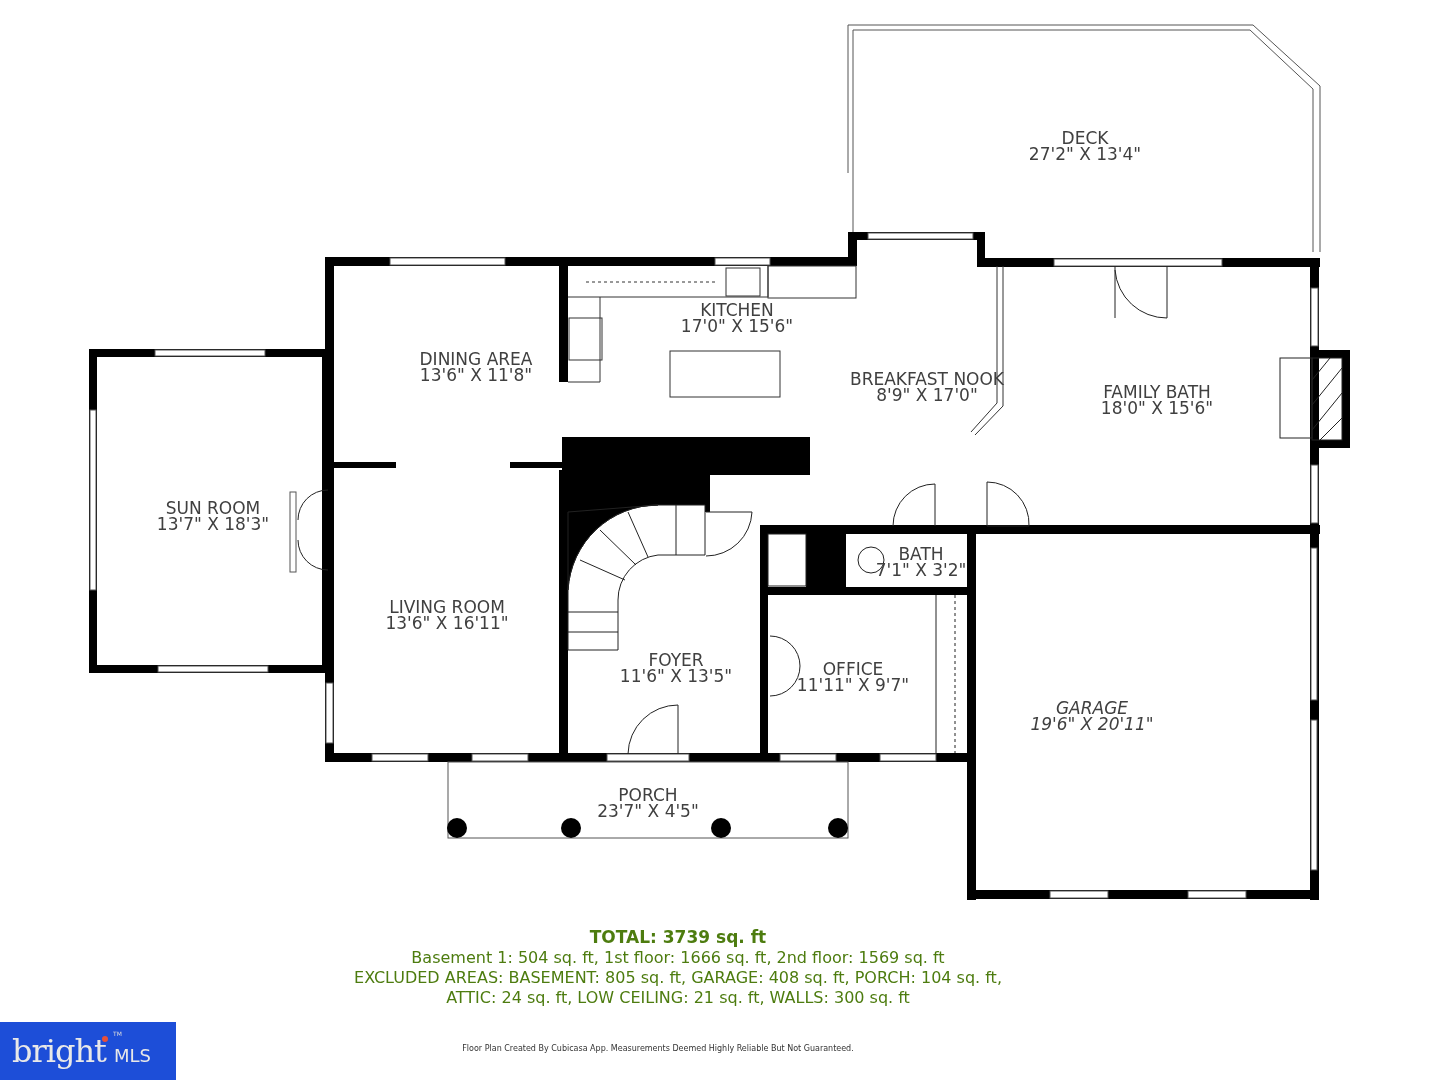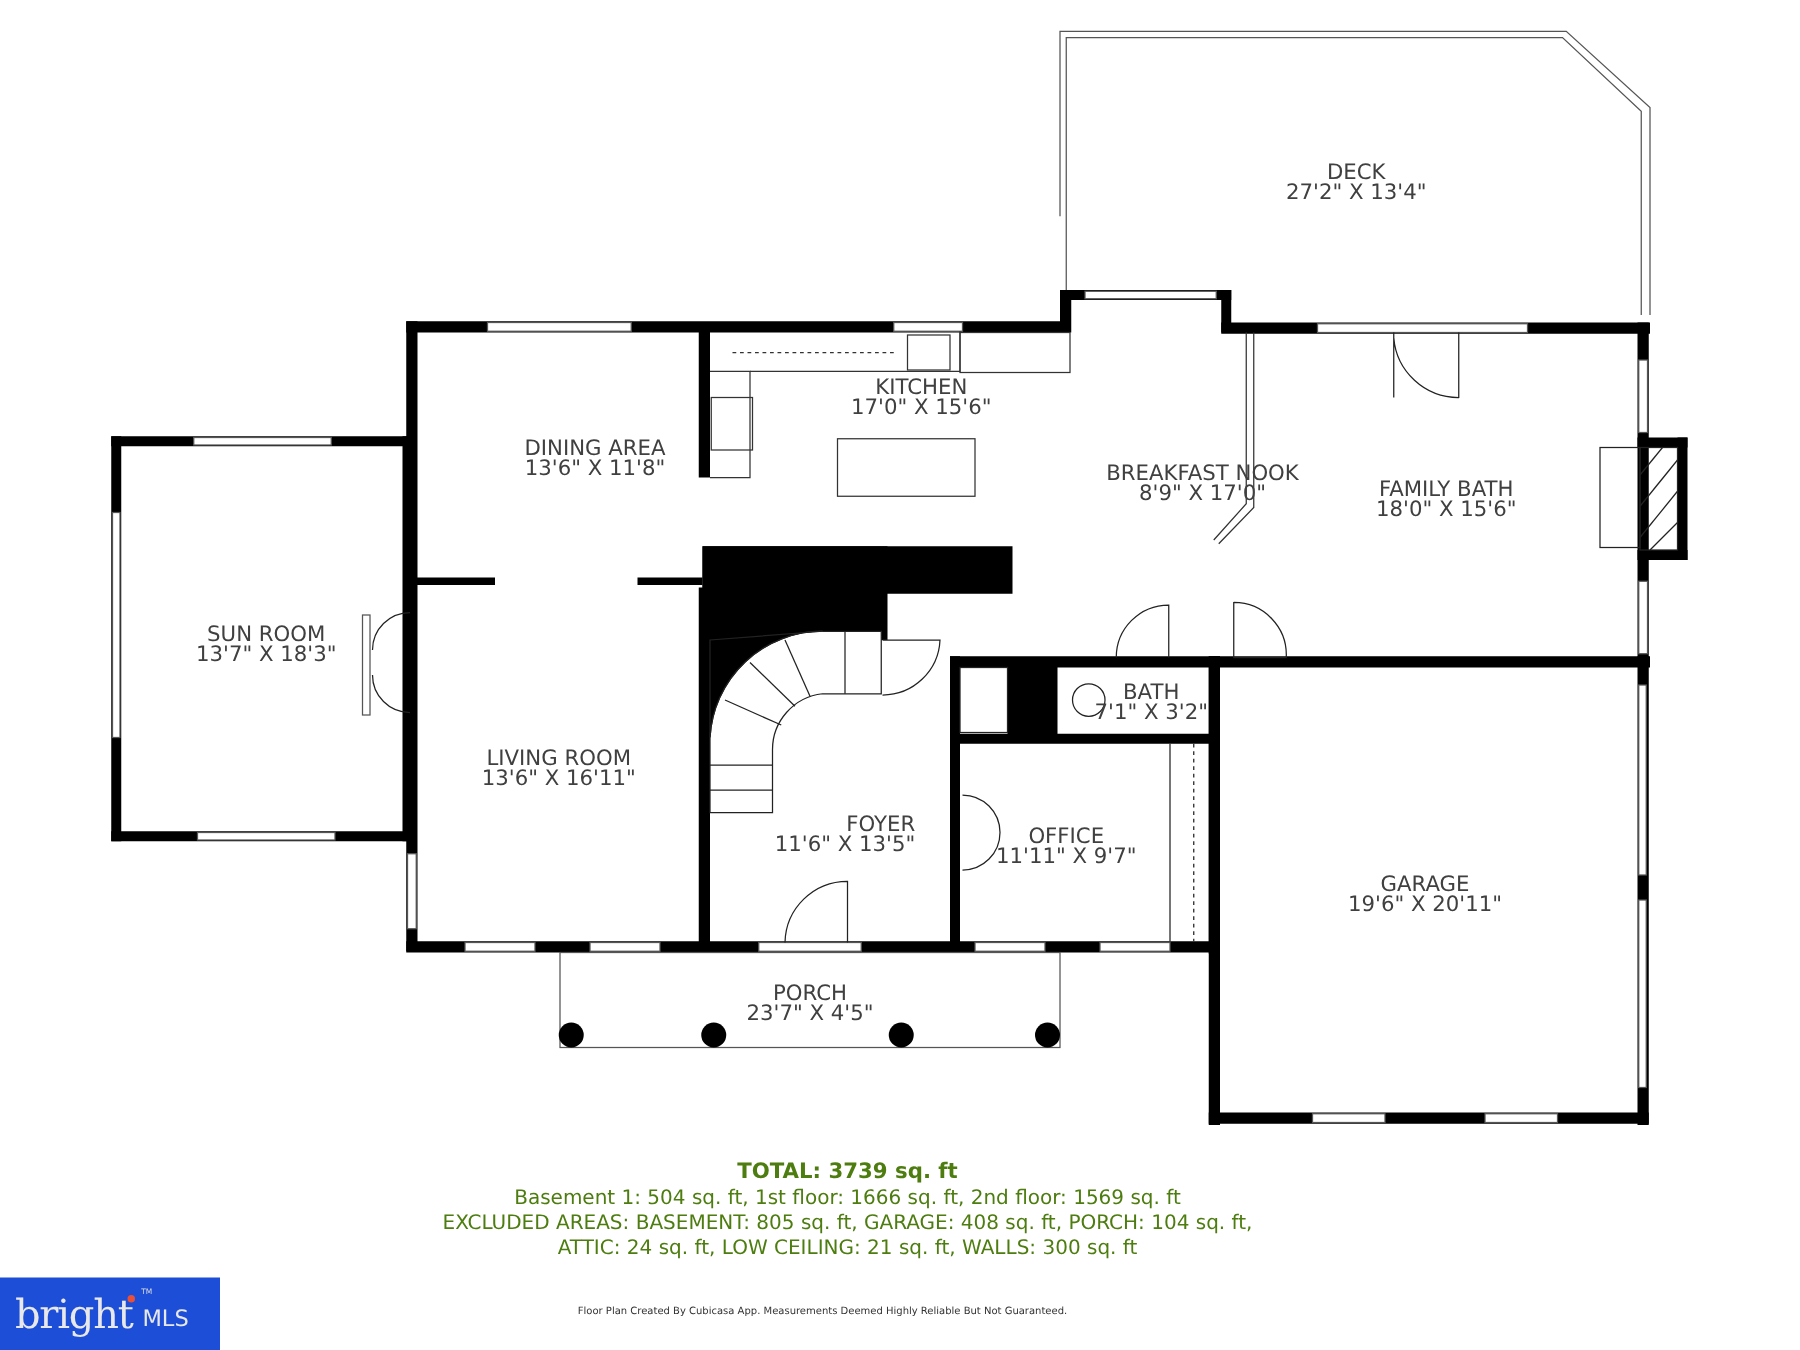--- a/index.html
+++ b/index.html
@@ -167,49 +167,49 @@
   <span>27'2" X 13'4"</span>
 </div>
 <div class="room-label" style="left:737px; top:302px;">
   <span>KITCHEN</span>
   <span>17'0" X 15'6"</span>
 </div>
 <div class="room-label" style="left:448px; top:351px;margin-left:28px;">
   <span>DINING AREA</span>
   <span>13'6" X 11'8"</span>
 </div>
-<div class="room-label" style="left:927px; top:371px;margin-left:35px;">
+<div class="room-label" style="left:927px; top:371px;">
   <span>BREAKFAST NOOK</span>
   <span>8'9" X 17'0"</span>
 </div>
 <div class="room-label" style="left:1157px; top:384px;">
   <span>FAMILY BATH</span>
   <span>18'0" X 15'6"</span>
 </div>
 <div class="room-label" style="left:213px; top:500px;">
   <span>SUN ROOM</span>
   <span>13'7" X 18'3"</span>
 </div>
 <div class="room-label" style="left:447px; top:599px;">
   <span>LIVING ROOM</span>
   <span>13'6" X 16'11"</span>
 </div>
 <div class="room-label" style="left:921px; top:546px;">
   <span>BATH</span>
   <span>7'1" X 3'2"</span>
 </div>
-<div class="room-label" style="left:676px; top:652px;text-align:right;">
+<div class="room-label" style="left:676px; top:652px;">
   <span>FOYER</span>
   <span>11'6" X 13'5"</span>
 </div>
 <div class="room-label" style="left:853px; top:661px;">
   <span>OFFICE</span>
   <span>11'11" X 9'7"</span>
 </div>
-<div class="room-label" style="left:1140px; top:700px;">
+<div class="room-label" style="left:1092px; top:700px;font-style:italic;">
   <span>GARAGE</span>
   <span>19'6" X 20'11"</span>
 </div>
 <div class="room-label" style="left:648px; top:787px;">
   <span>PORCH</span>
   <span>23'7" X 4'5"</span>
 </div>
 
 <div class="summary">
   <div class="total">TOTAL: 3739 sq. ft</div>

